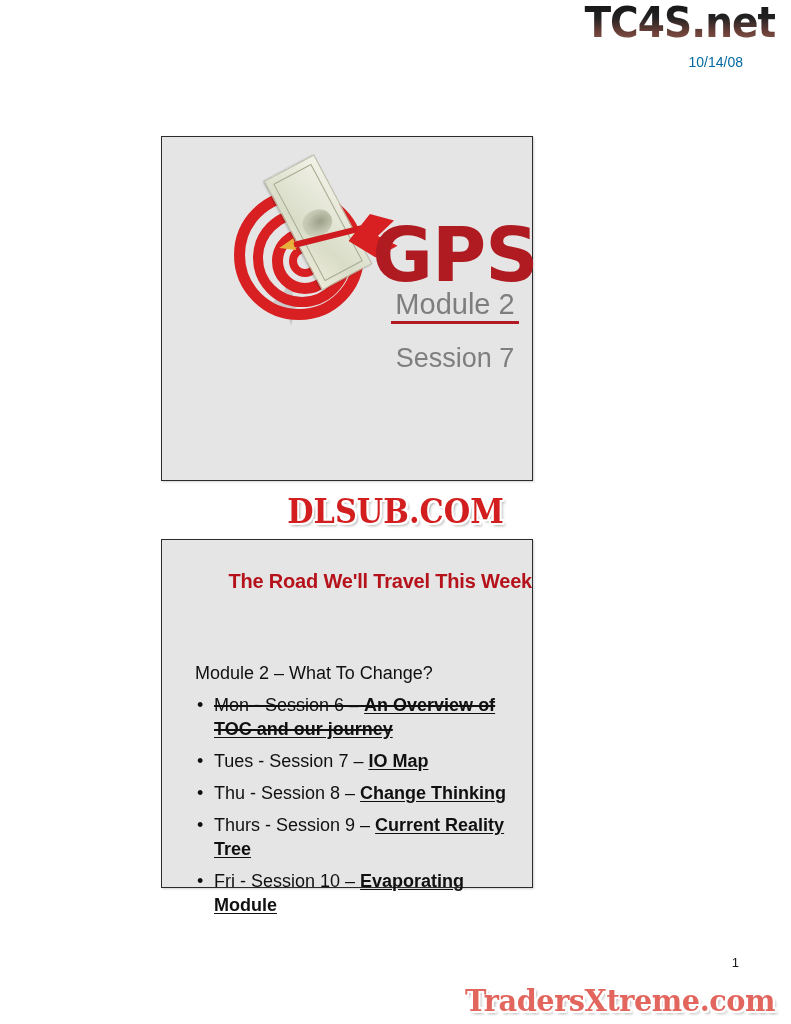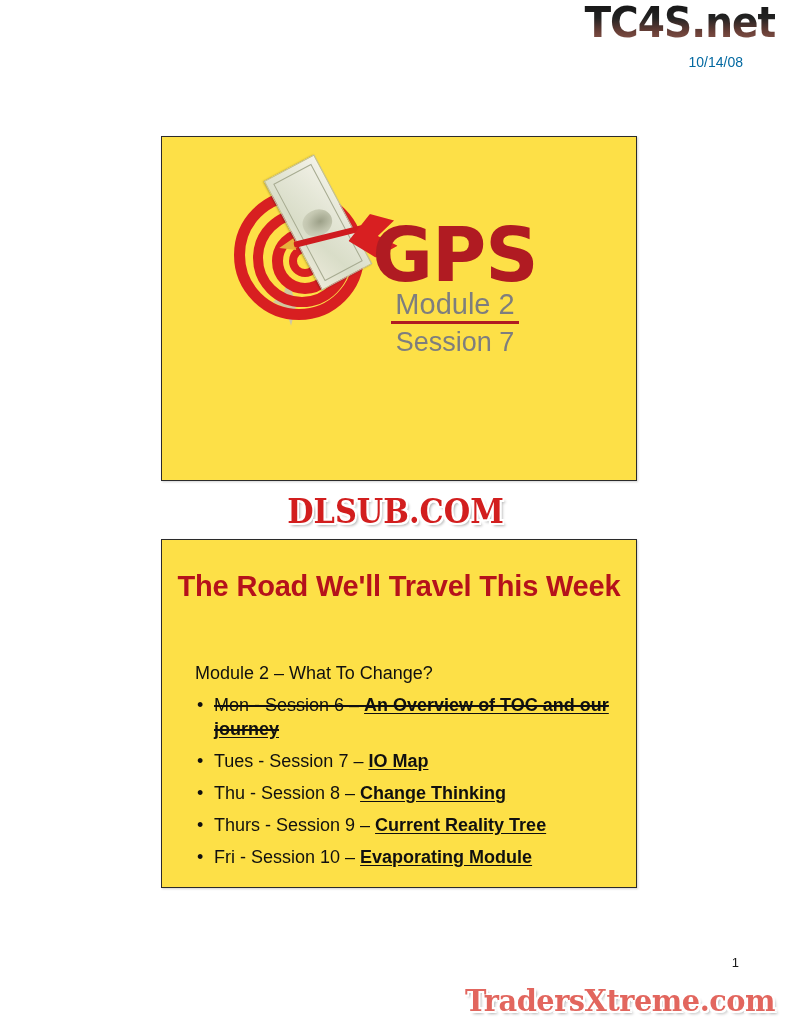--- a/index.html
+++ b/index.html
@@ -39,22 +39,22 @@
     right: 48px;
     font-size: 14px;
     color: #0369a1;
     font-family: "Liberation Sans", sans-serif;
   }
 
   
   .slide {
     position: absolute;
     left: 161px;
-    width: 476px;
-    background: #fde047;
+    width: 372px;
+    background: #e5e5e5;
     border: 1px solid #2b2b2b;
     box-shadow: 1px 1px 2px rgba(0,0,0,0.18);
     box-sizing: border-box;
   }
   #slide-one { top: 136px; height: 345px; }
   #slide-two { top: 539px; height: 349px; }
 
   
   .gps-logo {
     position: absolute;
@@ -174,21 +174,21 @@
     line-height: 1.12;
     border-bottom: 3px solid #b01b22;
     display: inline-block;
     padding: 0 4px 1px 4px;
   }
   .session-line {
     font-family: "Liberation Sans", sans-serif;
     font-size: 27px;
     color: #7e7e7e;
     line-height: 1.2;
-    padding-top: 2px;
+    padding-top: 18px;
   }
 
   
   .dlsub {
     position: absolute;
     left: 0;
     right: 0;
     top: 492px;
     text-align: center;
     font-family: "DejaVu Serif", serif;
@@ -202,24 +202,24 @@
       -2px -2px #ffffff, 2px -2px #ffffff, -2px 2px #ffffff, 2px 2px #ffffff,
       3px 3px 3px rgba(0,0,0,.32);
   }
 
   
   .slide-title {
     position: absolute;
     left: 0;
     right: 0;
     top: 30px;
-    text-align: center;
-    font-family: "Liberation Sans", sans-serif;
-    font-weight: bold;
-    font-size: 29px;
+    text-align: right;
+    font-family: "Liberation Sans", sans-serif;
+    font-weight: bold;
+    font-size: 20px;
     color: #b5121b;
     letter-spacing: -0.2px;
   }
   .body-block {
     position: absolute;
     left: 30px;
     top: 78px;
     right: 22px;
     font-family: "Liberation Sans", sans-serif;
     color: #101010;

